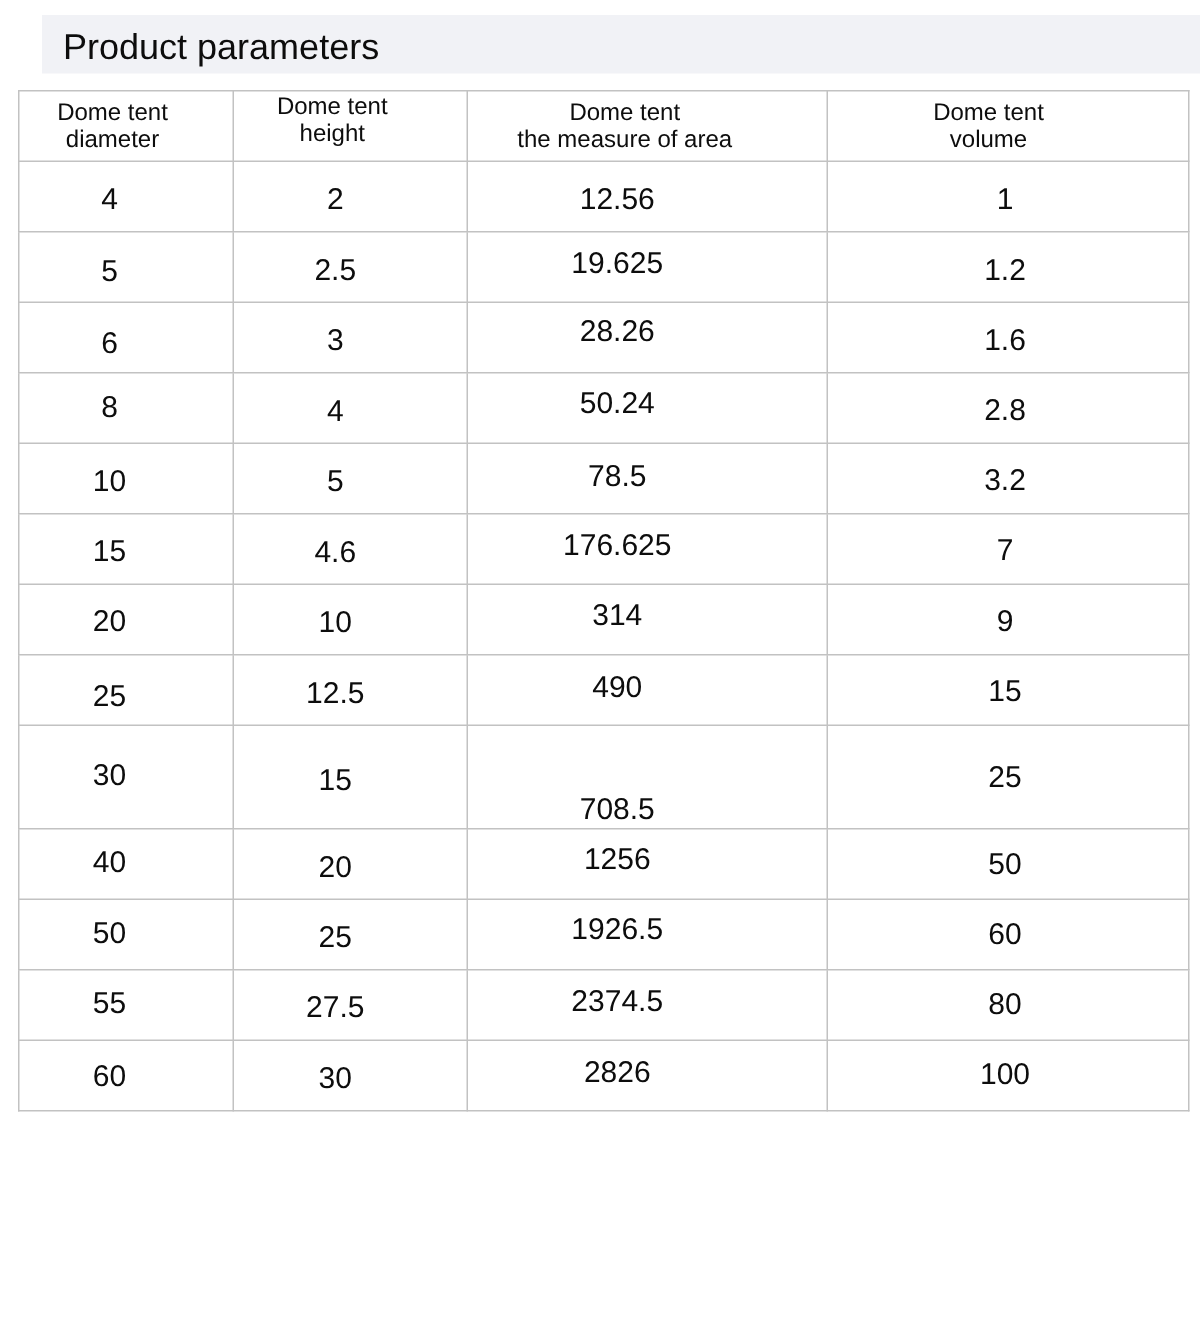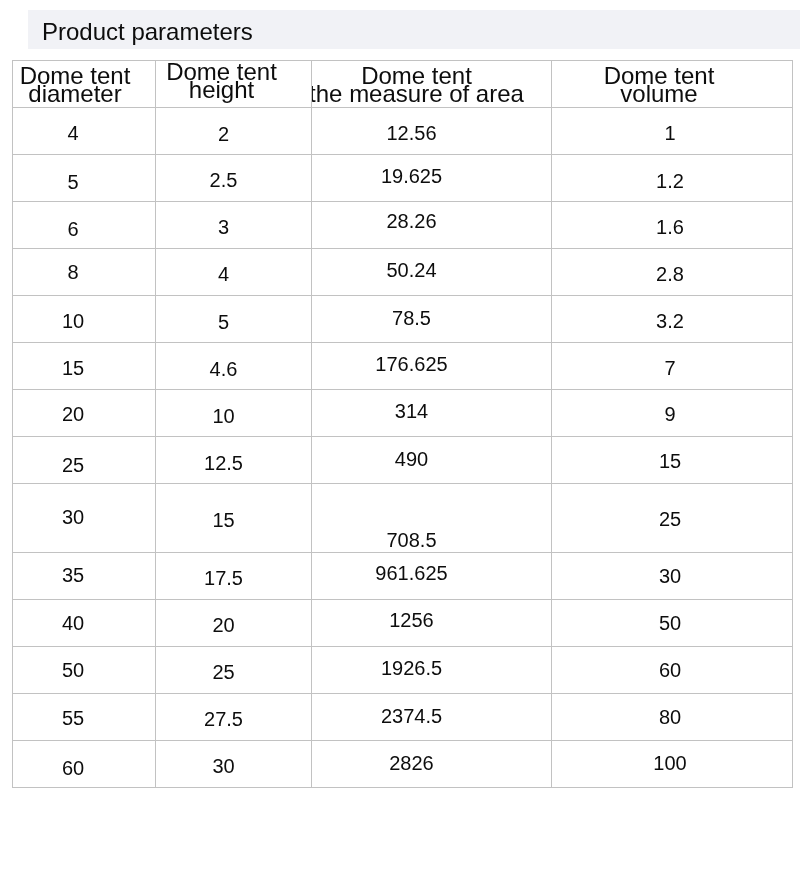--- a/index.html
+++ b/index.html
@@ -54,21 +54,21 @@
   .spec-table td {
     border: 1px solid #c2c2c2;
     text-align: center;
     color: #0d0d0d;
     font-weight: normal;
     padding: 0;
     overflow: hidden;
   }
   .spec-table th {
     height: 46px;
-    font-size: 24px;
+    font-size: 16px;
     line-height: 18px;
     vertical-align: middle;
   }
   .spec-table td {
     height: 46px;
     font-size: 20px;
     line-height: 20px;
     vertical-align: middle;
   }
   .cellbox { display: block; }
@@ -314,34 +314,20 @@
           </td>
           <td class="col3">
             <span class="cellbox">708.5</span>
           </td>
           <td class="col4">
             <span class="cellbox">25</span>
           </td>
         </tr>
         <tr>
           <td class="col1">
-            <span class="cellbox">35</span>
-          </td>
-          <td class="col2">
-            <span class="cellbox">17.5</span>
-          </td>
-          <td class="col3">
-            <span class="cellbox">961.625</span>
-          </td>
-          <td class="col4">
-            <span class="cellbox">30</span>
-          </td>
-        </tr>
-        <tr>
-          <td class="col1">
             <span class="cellbox">40</span>
           </td>
           <td class="col2">
             <span class="cellbox">20</span>
           </td>
           <td class="col3">
             <span class="cellbox">1256</span>
           </td>
           <td class="col4">
             <span class="cellbox">50</span>

